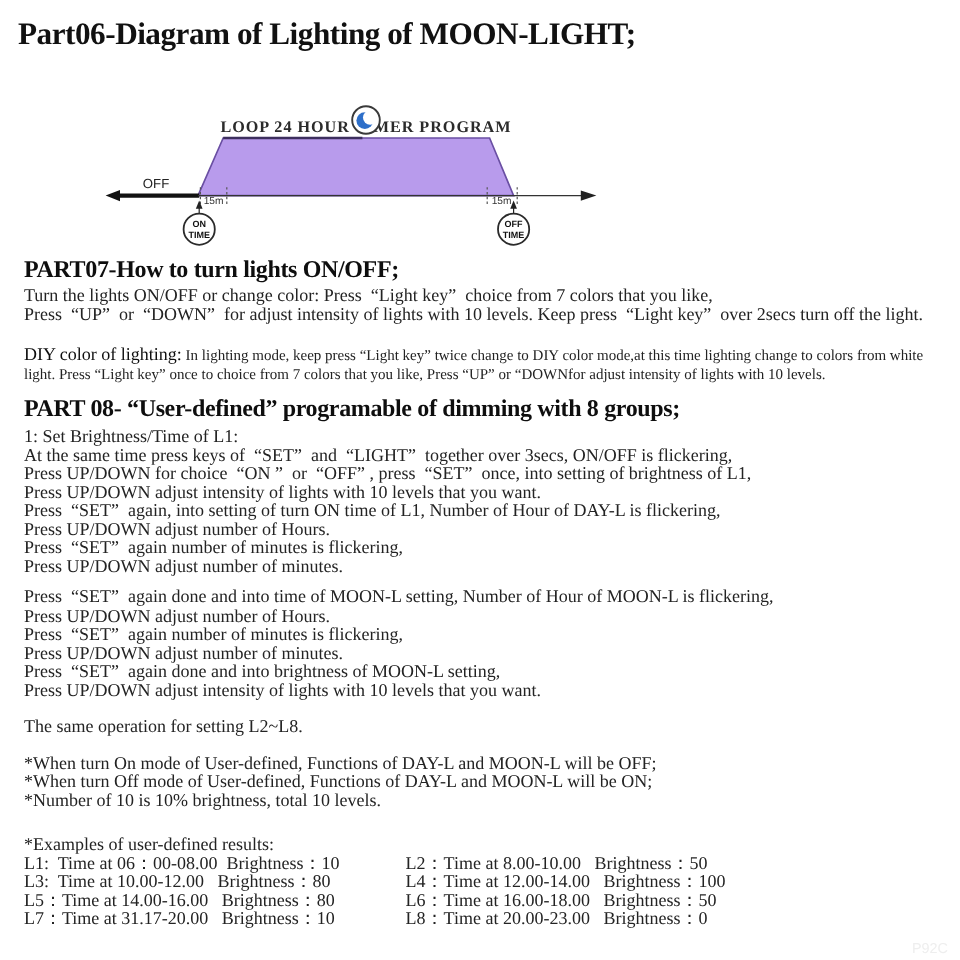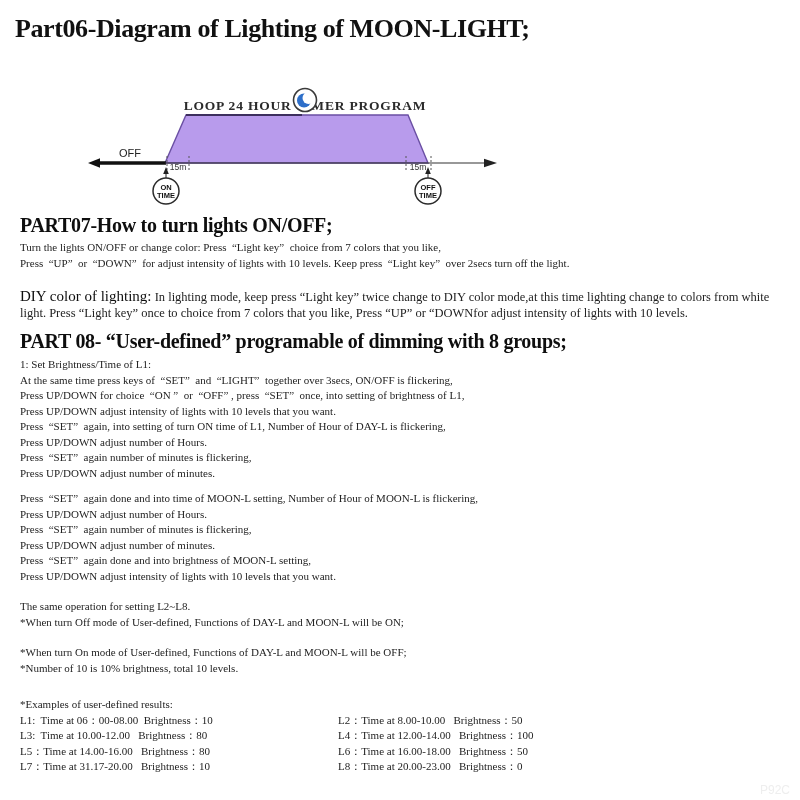--- a/index.html
+++ b/index.html
@@ -18,21 +18,21 @@
   }
   .diagram-heading {
     top: 56px; left: 105px; width: 400px; text-align: center;
     font-family: Liberation Serif, serif;
     font-size: 13.5px; font-weight: bold; letter-spacing: 0.8px;
     color: #2b2b2b;
     margin-top: 42px;
   }
   .diagram-svg { top: 48px; left: 0; }
   .sec-heading { font-size: 20px; font-weight: bold; color: #0e0e0e; letter-spacing: -0.3px; }
-  .body-line { font-size: 11px; line-height: 15.5px; color: #232323; white-space: pre-wrap; }
+  .body-line { font-size: 15px; line-height: 15.5px; color: #232323; white-space: pre-wrap; }
   .part07 { top: 214px; left: 20px; width: 772px; }
   .part07 .sec-heading { margin-bottom: 3px; }
   .diy { top: 288px; left: 20px; width: 775px; font-size: 12.5px; line-height: 16px; color: #232323; }
   .diy-lead { font-size: 15px; font-weight: normal; color: #0e0e0e; }
   .part08 { top: 330px; left: 20px; width: 772px; }
   .part08 .sec-heading { margin-bottom: 4px; }
   .gap-sm { margin-top: 10px; }
   .gap-md { margin-top: 15px; }
   .gap-lg { margin-top: 21px; }
   .ex-row { display: flex; gap: 48px; }
@@ -124,22 +124,22 @@
 
   <div class="body-line gap-sm">Press  “SET”  again done and into time of MOON-L setting, Number of Hour of MOON-L is flickering,</div>
   <div class="body-line">Press UP/DOWN adjust number of Hours.</div>
   <div class="body-line">Press  “SET”  again number of minutes is flickering,</div>
   <div class="body-line">Press UP/DOWN adjust number of minutes.</div>
   <div class="body-line">Press  “SET”  again done and into brightness of MOON-L setting,</div>
   <div class="body-line">Press UP/DOWN adjust intensity of lights with 10 levels that you want.</div>
 
   <div class="body-line gap-md">The same operation for setting L2~L8.</div>
 
+  <div class="body-line gap-md">*When turn On mode of User-defined, Functions of DAY-L and MOON-L will be OFF;</div>
   <div class="body-line">*When turn Off mode of User-defined, Functions of DAY-L and MOON-L will be ON;</div>
-  <div class="body-line gap-md">*When turn On mode of User-defined, Functions of DAY-L and MOON-L will be OFF;</div>
   <div class="body-line">*Number of 10 is 10% brightness, total 10 levels.</div>
 
   <div class="body-line gap-lg">*Examples of user-defined results:</div>
   <div class="ex-row">
     <div class="body-line ex-left">L1:  Time at 06：00-08.00  Brightness：10</div>
     <div class="body-line">L2：Time at 8.00-10.00   Brightness：50</div>
   </div>
   <div class="ex-row">
     <div class="body-line ex-left">L3:  Time at 10.00-12.00   Brightness：80</div>
     <div class="body-line">L4：Time at 12.00-14.00   Brightness：100</div>

